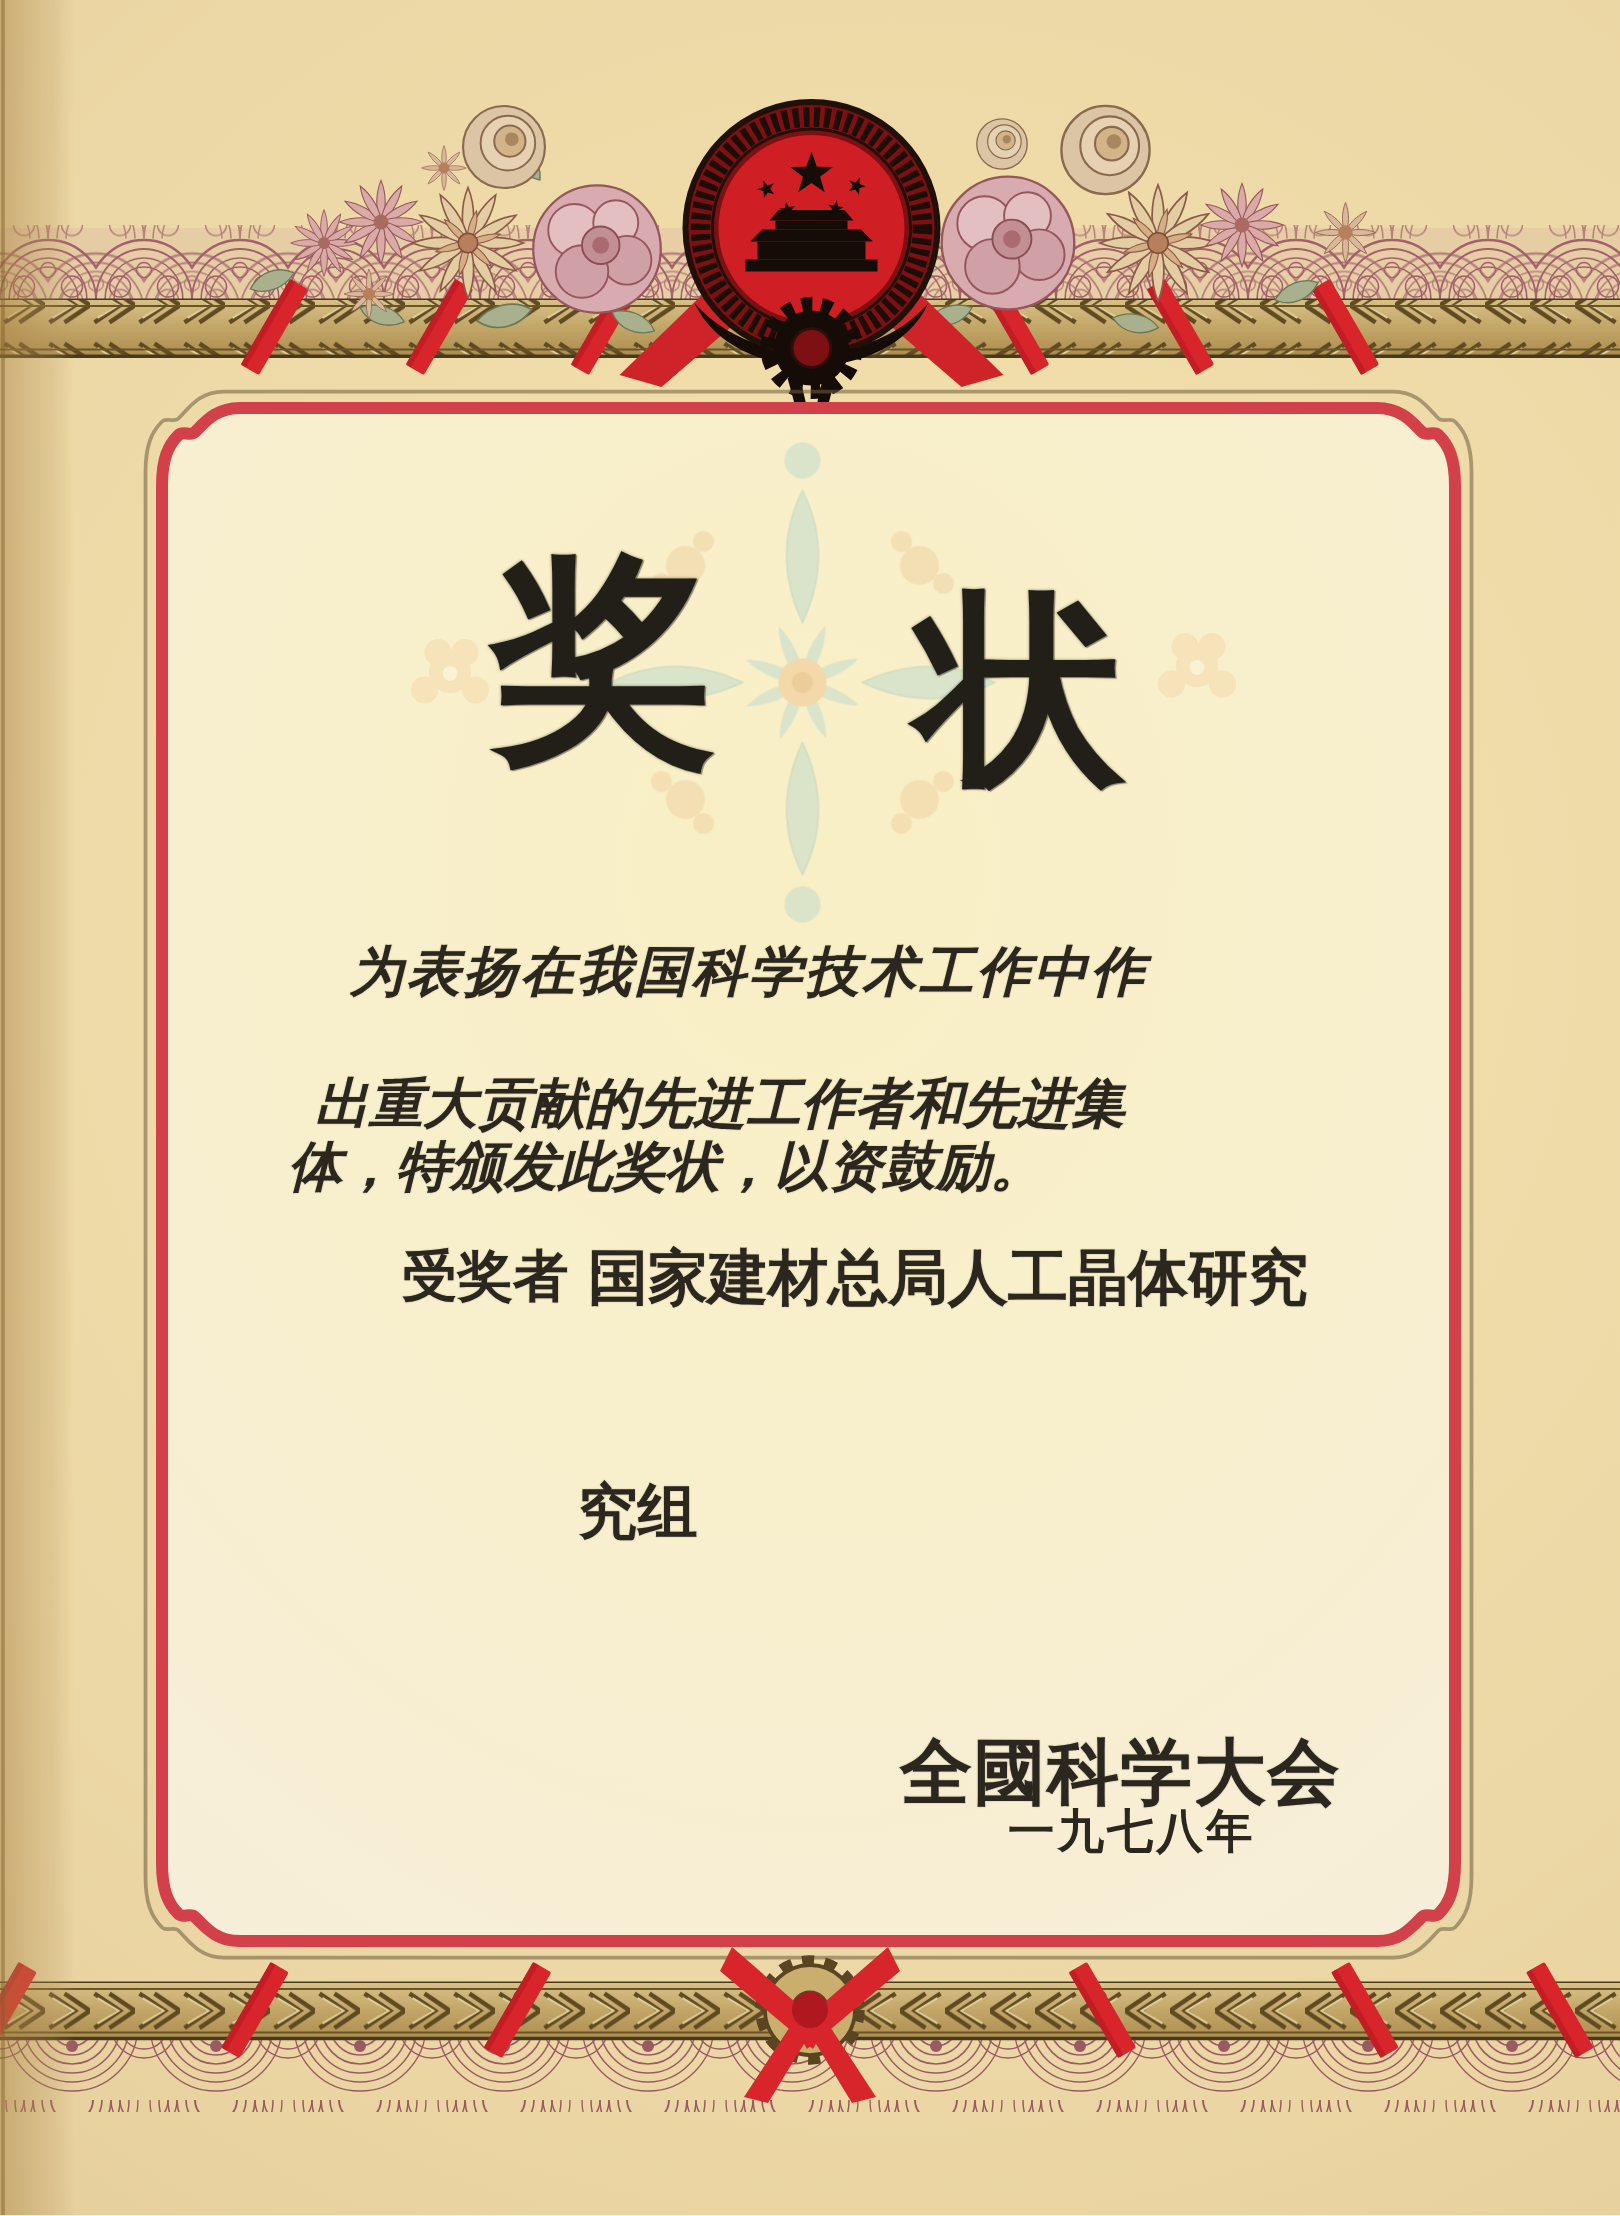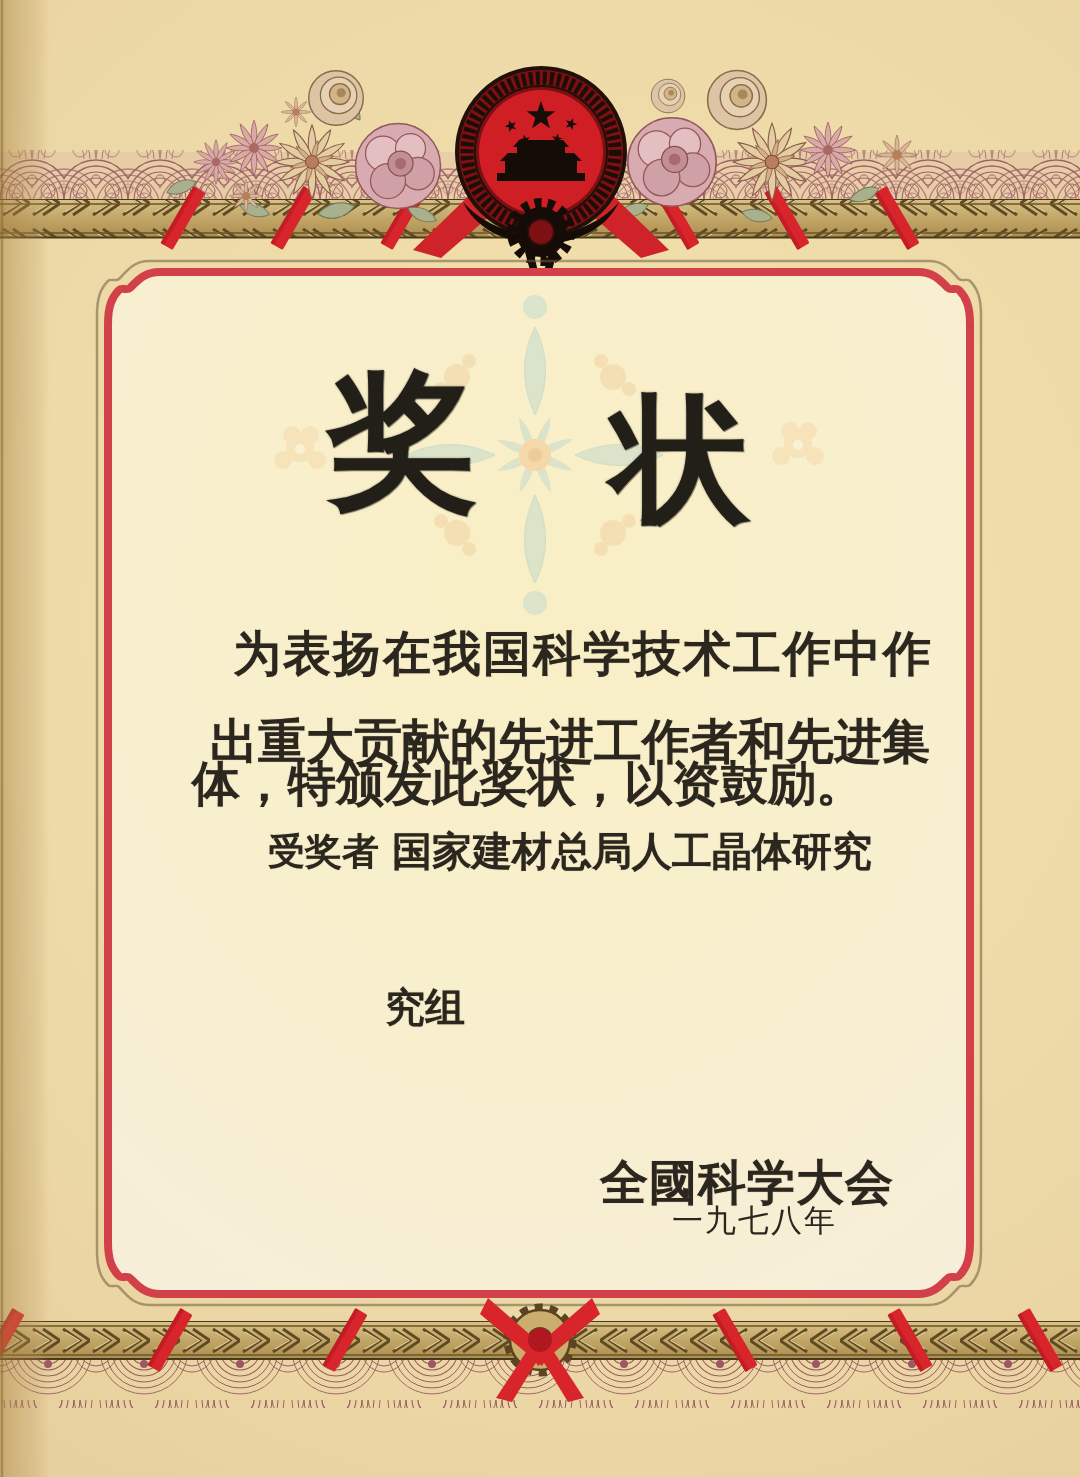--- a/index.html
+++ b/index.html
@@ -13,24 +13,24 @@
   .title-char{
     position:absolute; font-weight:900; color:#221f18;
     text-shadow:0 0 2px rgba(25,22,15,.55), 1px 1px 0 rgba(25,22,15,.35);
     line-height:1;
   }
   .serial{
     position:absolute; left:430px; top:522px; width:220px; text-align:center;
     font-size:29px; letter-spacing:5px; color:#c0503a; font-weight:600;
     font-family:"DejaVu Serif","Liberation Serif",serif;
   }
-  .body-line{font-size:48px; font-weight:700; line-height:1; text-shadow:0 0 1px rgba(40,35,25,.4);}
+  .body-line{font-size:36px; font-weight:700; line-height:1; text-shadow:0 0 1px rgba(40,35,25,.4);font-style:italic;}
   .recip{font-size:40px; font-weight:700; line-height:1; text-shadow:0 0 1px rgba(40,35,25,.4);}
   .issuer{font-size:48px; font-weight:900; letter-spacing:1px; line-height:1; text-shadow:0 0 1px rgba(40,35,25,.45);}
-  .year{font-size:31px; font-weight:400; letter-spacing:2px; line-height:1;}
+  .year{font-size:31px; font-weight:700; letter-spacing:2px; line-height:1;}
 </style>
 </head>
 <body>
 
 <div class="page">
 
 <svg class="decor" width="1080" height="1477" viewBox="0 0 1080 1477">
   <defs>
     <linearGradient id="edgeGrad" x1="0" y1="0" x2="1" y2="0">
       <stop offset="0" stop-color="#a9823f" stop-opacity="0.5"></stop>

